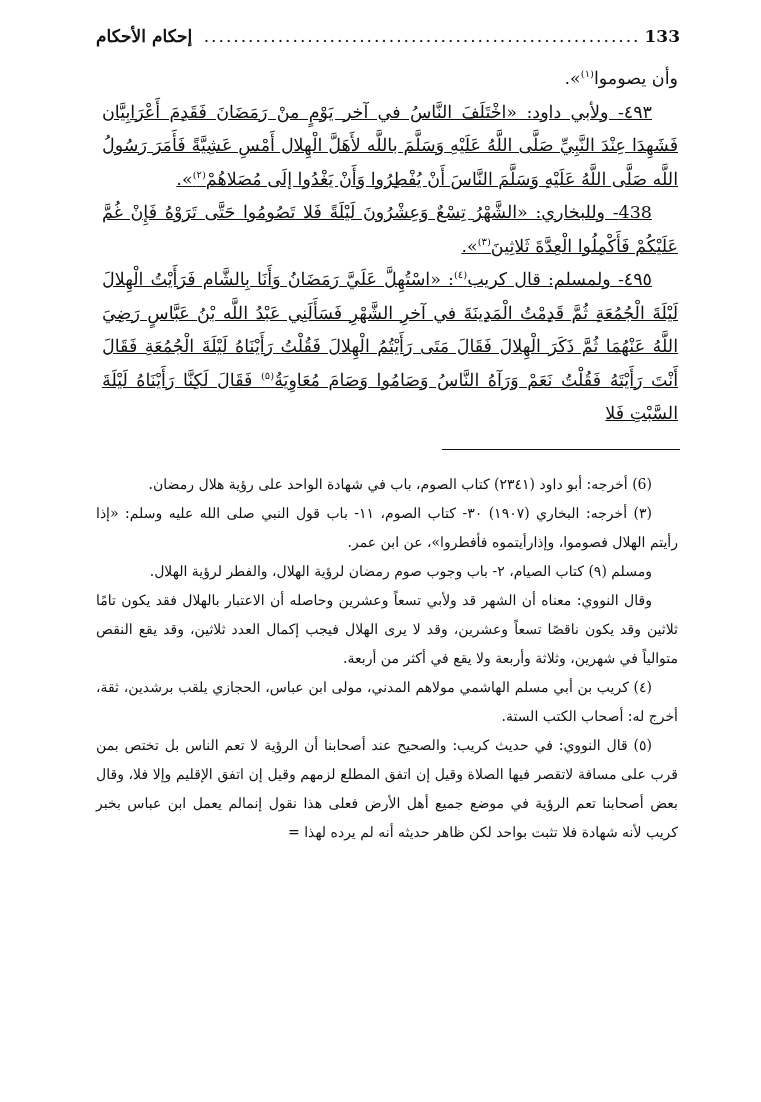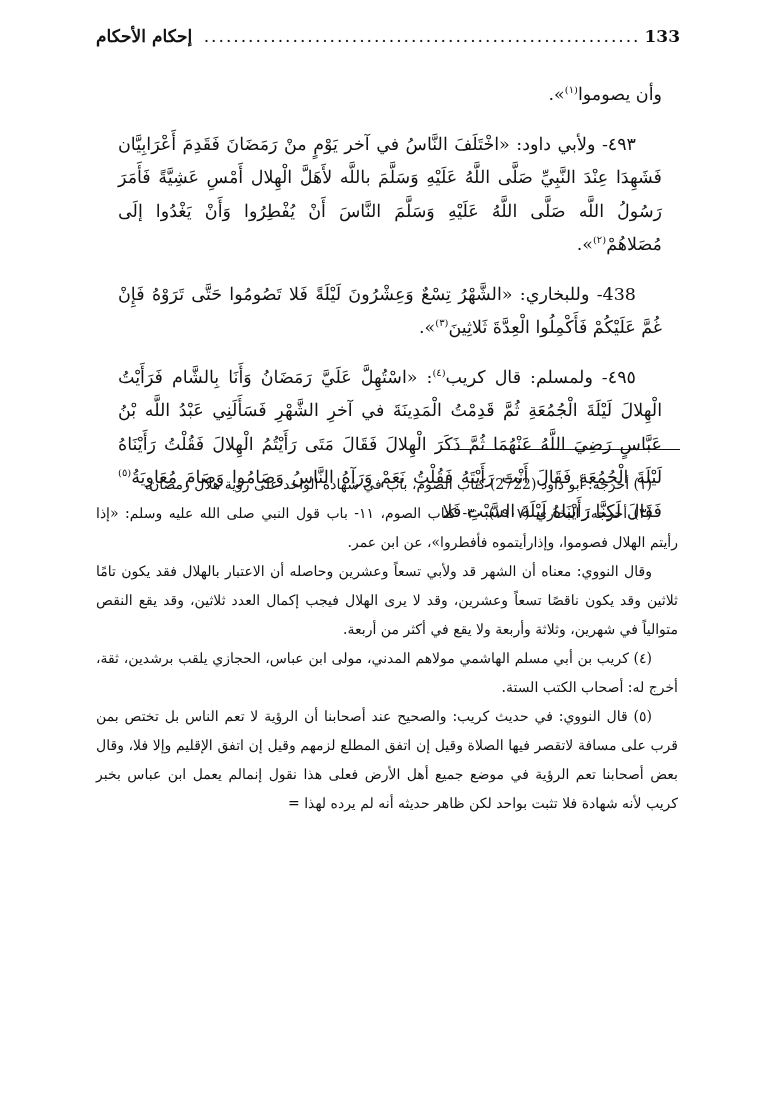--- a/index.html
+++ b/index.html
@@ -11,22 +11,22 @@
     font-family: "DejaVu Serif", serif; font-weight: bold; font-size: 17px;
   }
   .header .page-num { font-weight: bold; }
   .header .dots { flex: 1; overflow: hidden; white-space: nowrap; letter-spacing: 2px; margin: 0 4px; font-weight: normal; }
   .header .title { font-weight: bold; }
   .main {
     position: absolute; top: 62px; left: 102px; width: 576px;
     direction: rtl; text-align: justify;
     font-family: "DejaVu Serif", serif; font-size: 17.5px; line-height: 33.5px;
   }
-  .main p { margin: 16px; text-indent: 0; }
-  .main p.ind { text-indent: 26px; }
+  .main p { margin: 0; text-indent: 0; }
+  .main p.ind { text-indent: 26px; text-decoration: underline; }
   sup.fn { font-size: 10px; vertical-align: super; line-height: 0; }
   .rule {
     position: absolute; top: 449px; left: 442px; width: 238px; height: 0;
     border-top: 1.5px solid #111;
   }
   .notes {
     position: absolute; top: 470px; left: 96px; width: 582px;
     direction: rtl; text-align: justify;
     font-family: "DejaVu Serif", serif; font-size: 14px; line-height: 29px;
   }
@@ -55,20 +55,21 @@
       <span>438- وللبخاري: «الشَّهْرُ تِسْعٌ وَعِشْرُونَ لَيْلَةً فَلا تَصُومُوا حَتَّى تَرَوْهُ فَإِنْ غُمَّ عَلَيْكُمْ فَأَكْمِلُوا الْعِدَّةَ ثَلاثِينَ</span><sup class="fn">(٣)</sup><span>».</span>
     </p>
     <p class="ind">
       <span>٤٩٥- ولمسلم: قال كريب</span><sup class="fn">(٤)</sup><span>: «اسْتُهِلَّ عَلَيَّ رَمَضَانُ وَأَنَا بِالشَّام فَرَأَيْتُ الْهِلالَ لَيْلَةَ الْجُمُعَةِ ثُمَّ قَدِمْتُ الْمَدِينَةَ في آخرِ الشَّهْرِ فَسَأَلَنِي عَبْدُ اللَّه بْنُ عَبَّاسٍ رَضِيَ اللَّهُ عَنْهُمَا ثُمَّ ذَكَرَ الْهِلالَ فَقَالَ مَتَى رَأَيْتُمُ الْهِلالَ فَقُلْتُ رَأَيْنَاهُ لَيْلَةَ الْجُمُعَةِ فَقَالَ أَنْتَ رَأَيْتَهُ فَقُلْتُ نَعَمْ وَرَآهُ النَّاسُ وَصَامُوا وَصَامَ مُعَاوِيَةُ</span><sup class="fn">(٥)</sup><span> فَقَالَ لَكِنَّا رَأَيْنَاهُ لَيْلَةَ السَّبْتِ فَلا</span>
     </p>
   </div>
 
   <div class="rule"></div>
 
   <div class="notes">
-    <p class="ind">(١) أخرجه: أبو داود (2722) كتاب الصوم، باب في شهادة الواحد على رؤية هلال رمضان.</p>
+    <p class="ind">(6) أخرجه: أبو داود (٢٣٤١) كتاب الصوم، باب في شهادة الواحد على رؤية هلال رمضان.</p>
     <p class="ind">(٣) أخرجه: البخاري (١٩٠٧) ٣٠- كتاب الصوم، ١١- باب قول النبي صلى الله عليه وسلم: «إذا رأيتم الهلال فصوموا، وإذارأيتموه فأفطروا»، عن ابن عمر.</p>
+    <p class="ind">ومسلم (٩) كتاب الصيام، ٢- باب وجوب صوم رمضان لرؤية الهلال، والفطر لرؤية الهلال.</p>
     <p class="ind">وقال النووي: معناه أن الشهر قد ولأبي تسعاً وعشرين وحاصله أن الاعتبار بالهلال فقد يكون تامًا ثلاثين وقد يكون ناقصًا تسعاً وعشرين، وقد لا يرى الهلال فيجب إكمال العدد ثلاثين، وقد يقع النقص متوالياً في شهرين، وثلاثة وأربعة ولا يقع في أكثر من أربعة.</p>
     <p class="ind">(٤) كريب بن أبي مسلم الهاشمي مولاهم المدني، مولى ابن عباس، الحجازي يلقب برشدين، ثقة، أخرج له: أصحاب الكتب الستة.</p>
     <p class="ind">(٥) قال النووي: في حديث كريب: والصحيح عند أصحابنا أن الرؤية لا تعم الناس بل تختص بمن قرب على مسافة لاتقصر فيها الصلاة وقيل إن اتفق المطلع لزمهم وقيل إن اتفق الإقليم وإلا فلا، وقال بعض أصحابنا تعم الرؤية في موضع جميع أهل الأرض فعلى هذا نقول إنمالم يعمل ابن عباس بخبر كريب لأنه شهادة فلا تثبت بواحد لكن ظاهر حديثه أنه لم يرده لهذا =</p>
   </div>
 
 </div>
 
 </body></html>

